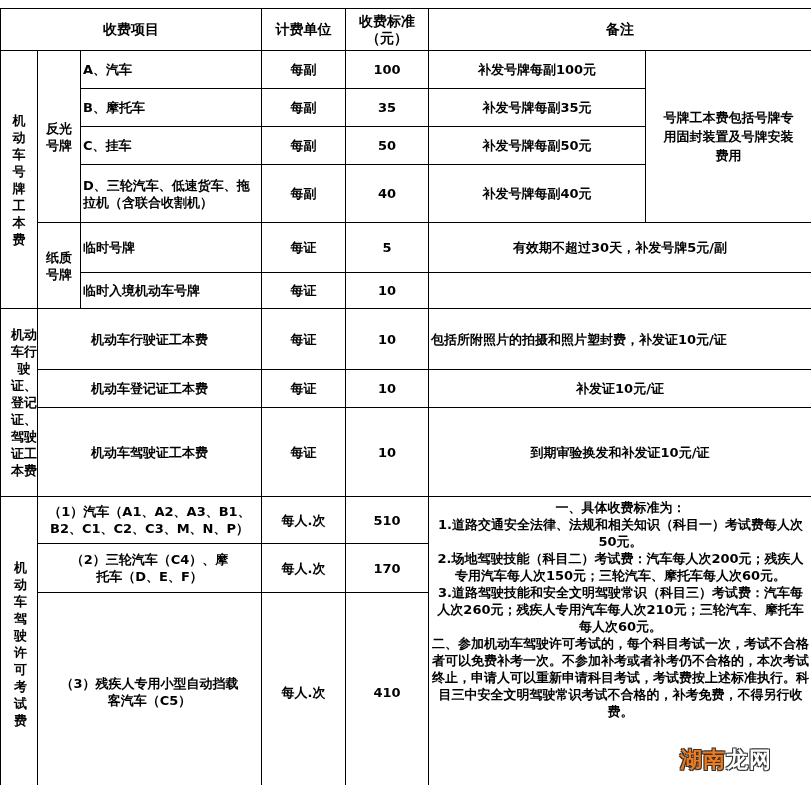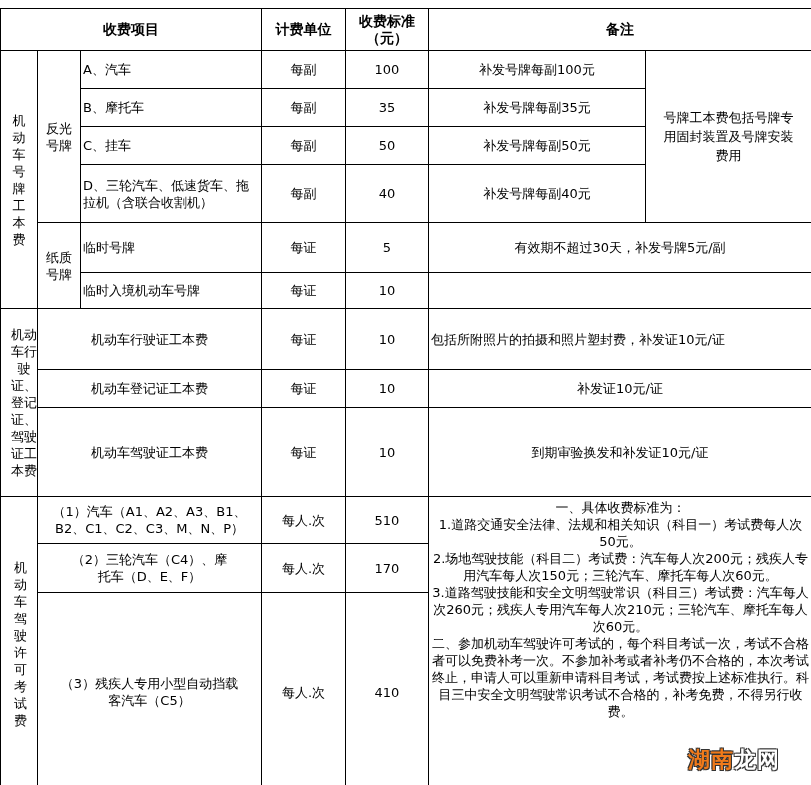--- a/index.html
+++ b/index.html
@@ -1,32 +1,32 @@
 <!DOCTYPE html>
 <html><head>
 <meta charset="utf-8">
 <style>
   html, body { margin: 0; padding: 0; background: #ffffff; }
   body { width: 811px; height: 785px; overflow: hidden; position: relative;
          font-family: "DejaVu Sans", "Liberation Sans", sans-serif; color: #000; }
   table.fees { position: absolute; left: 0; top: 8px; border-collapse: collapse;
                table-layout: fixed; width: 811px; }
   table.fees td, table.fees th { border: 1px solid #000; padding: 0; font-size: 13px;
-               line-height: 17px; text-align: center; vertical-align: middle; font-weight: normal; }
+               line-height: 17px; text-align: center; vertical-align: middle; font-weight: bold; }
   table.fees th { font-weight: bold; font-size: 14px; line-height: 17px; }
   .left { text-align: left !important; padding-left: 2px !important; }
   .vert { font-weight: bold; font-size: 14px; line-height: 20px; padding: 0 2px !important; }
   .sub { font-size: 13px; line-height: 17px; }
   .thick-top td { border-top: 3px solid #000; }
   .notes { text-align: right; vertical-align: top !important; font-size: 13px;
            line-height: 17.2px; padding: 2px 2px 0 3px !important; white-space: pre-wrap; }
   .watermark { position: absolute; left: 680px; top: 746px; width: 100px; height: 28px;
                font-size: 22px; font-weight: bold; line-height: 28px; letter-spacing: 1px;
                white-space: nowrap; }
-  .watermark .wm1 { color: #f07a1a; text-shadow: 1px 1px 0 #333, -1px -1px 0 #333, 1px -1px 0 #333, -1px 1px 0 #333; margin-left: 8px; }
+  .watermark .wm1 { color: #f07a1a; text-shadow: 1px 1px 0 #333, -1px -1px 0 #333, 1px -1px 0 #333, -1px 1px 0 #333; }
   .watermark .wm2 { color: #ffffff; text-shadow: 1px 1px 0 #333, -1px -1px 0 #333, 1px -1px 0 #333, -1px 1px 0 #333; }
 </style>
 </head>
 <body>
 
 <table class="fees">
   <colgroup>
     <col style="width:37px">
       <col style="width:43px">
       <col style="width:181px">

